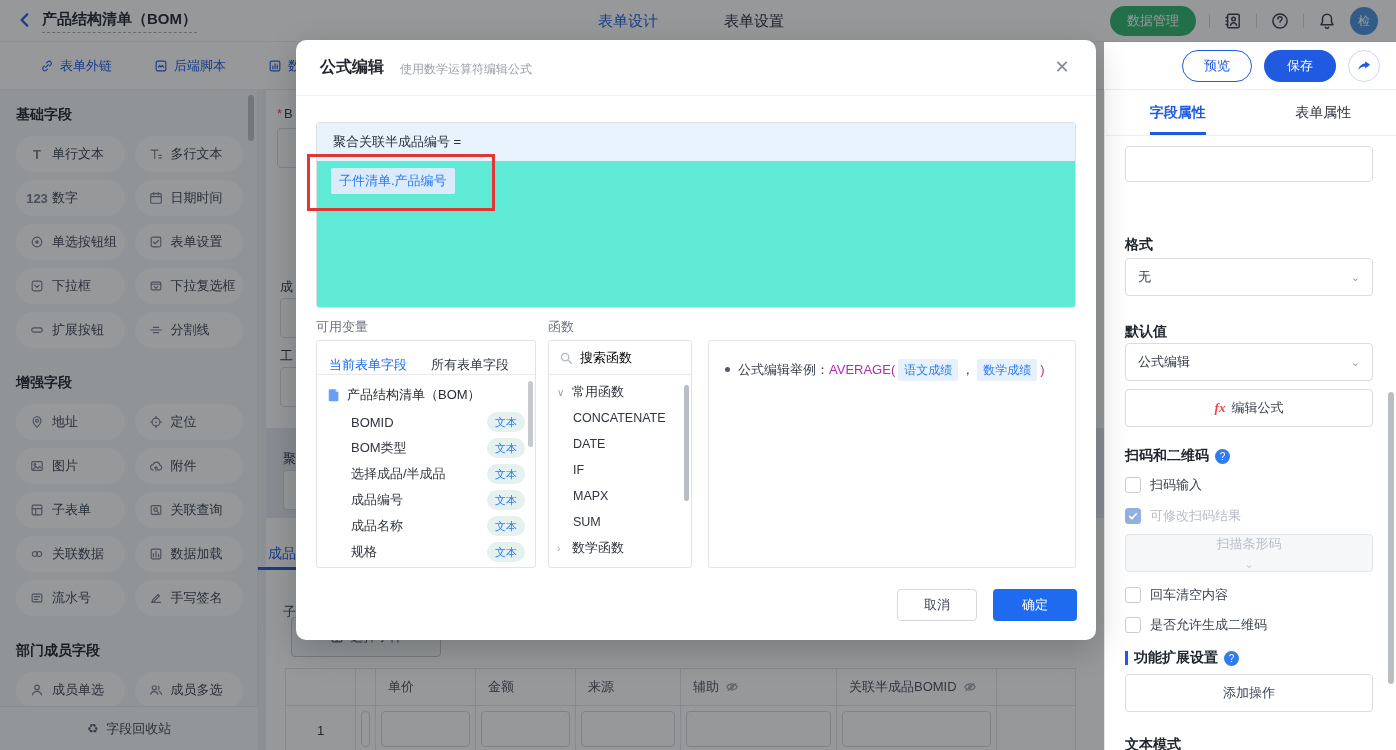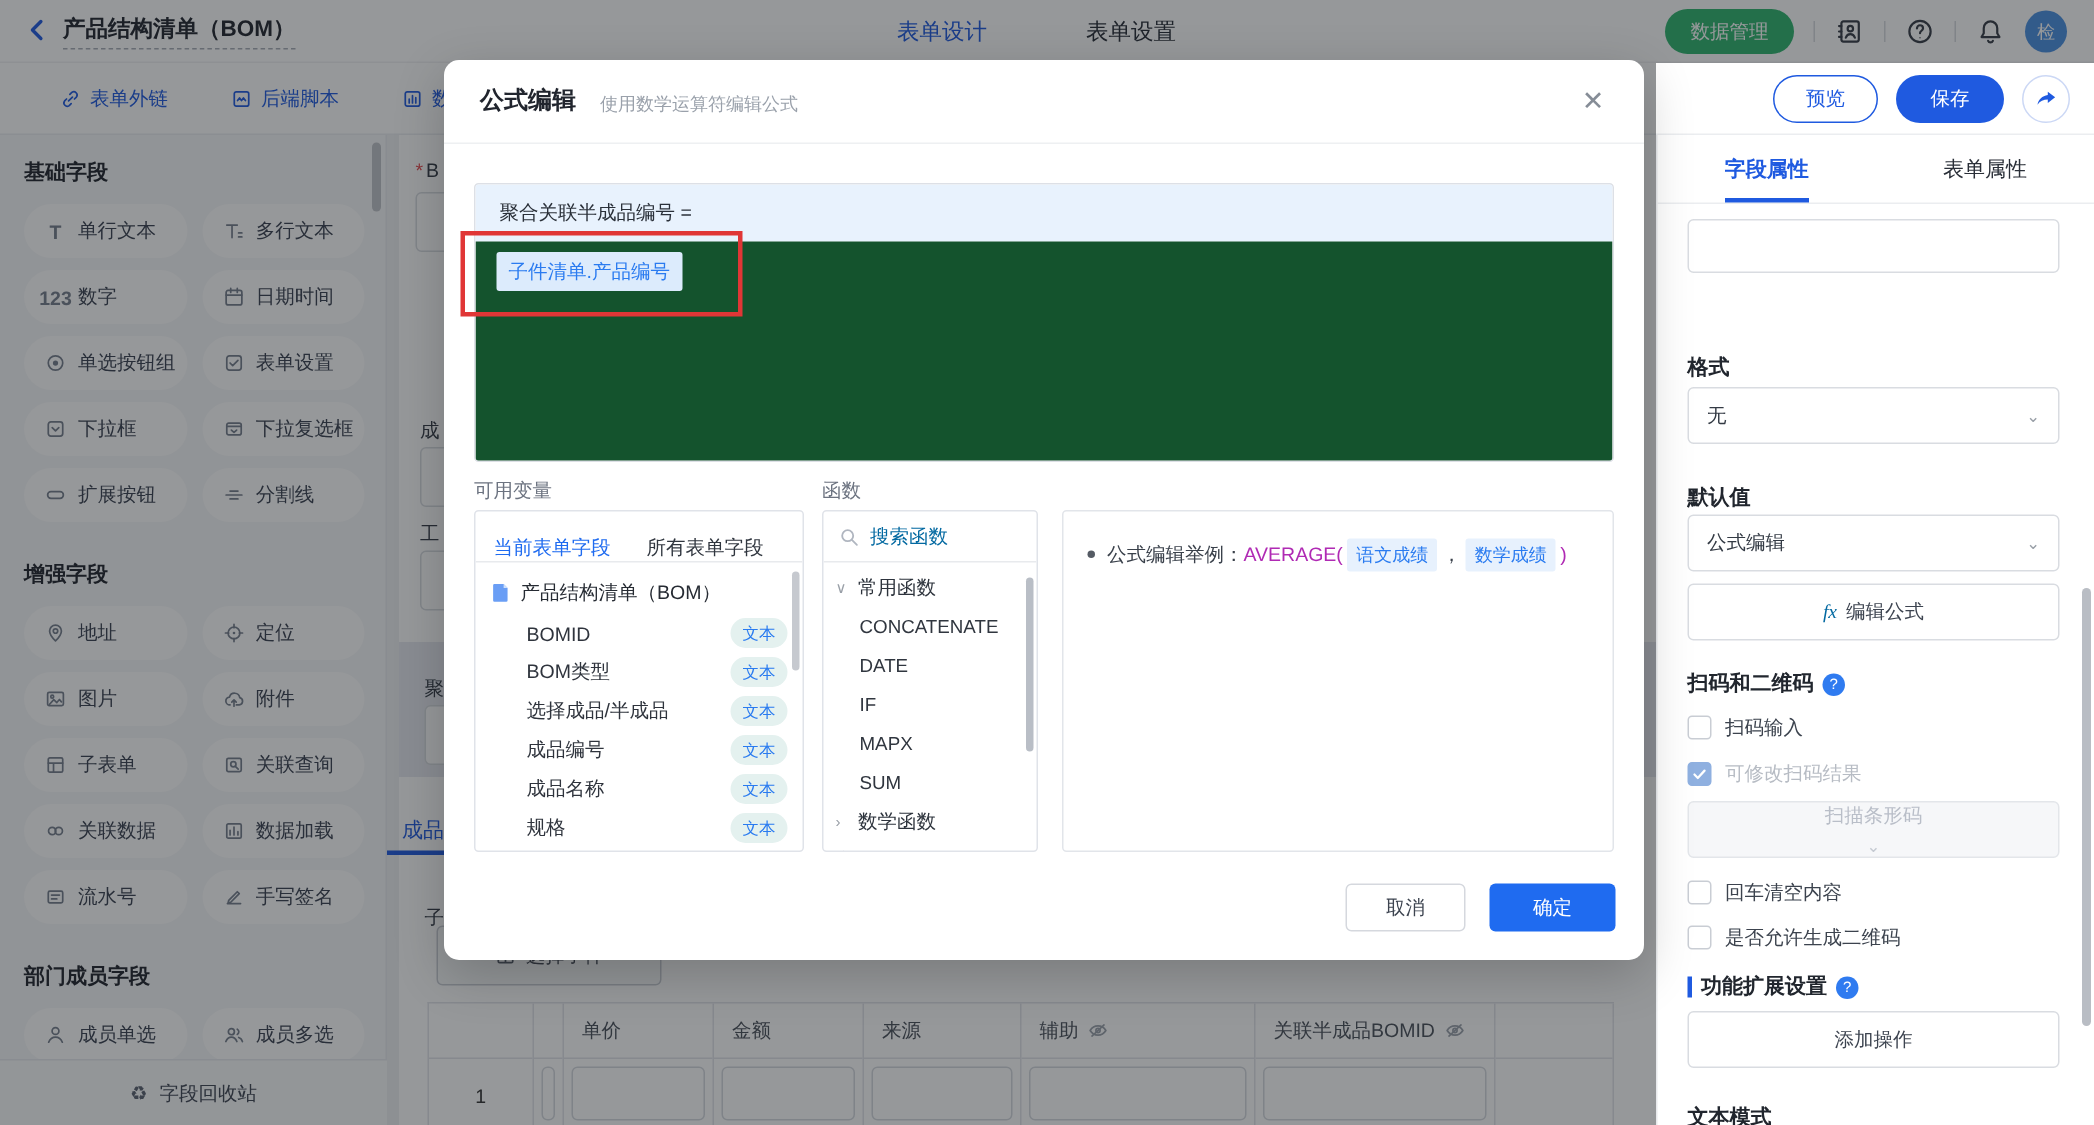--- a/index.html
+++ b/index.html
@@ -67,21 +67,21 @@
 .rp-tab.active{color:#1f5ae0;font-weight:600;position:relative;}
 .rp-tab.active::after{content:"";position:absolute;left:50%;transform:translateX(-50%);bottom:0;width:56px;height:3px;background:#1f5ae0;}
 .rp-body{position:relative;height:614px;}
 .rp-input{position:absolute;left:20px;top:10px;width:248px;height:36px;border:1px solid #d9dce1;border-radius:4px;background:#fff;}
 .rp-label{position:absolute;left:20px;font-size:14px;font-weight:700;color:#21262e;}
 .rp-select{position:absolute;left:20px;width:248px;height:38px;border:1px solid #d9dce1;border-radius:4px;background:#fff;display:flex;align-items:center;padding:0 12px;font-size:13px;color:#333a44;justify-content:space-between;cursor:pointer;}
 .rp-select .chev{color:#9aa0a8;font-size:11px;}
 .rp-select.disabled{background:#f6f7f9;border-color:#e3e6ea;color:#b9bec8;flex-direction:column;}
 .rp-select.disabled .chev{color:#c5cad2;}
 .rp-btn{position:absolute;left:20px;width:248px;height:38px;border:1px solid #d9dce1;border-radius:4px;background:#fff;display:flex;align-items:center;justify-content:center;gap:6px;font-size:13px;color:#3d4450;cursor:pointer;}
-.fxmark{font-style:italic;font-family:"Liberation Serif","DejaVu Serif",serif;color:#0369a1;font-size:13px;}
+.fxmark{font-style:italic;font-family:"Liberation Serif","DejaVu Serif",serif;color:#ef4444;font-size:13px;font-weight:bold;}
 .sec-head{position:absolute;left:20px;display:flex;align-items:center;gap:6px;font-size:14px;font-weight:700;color:#21262e;}
 .qmark{width:15px;height:15px;border-radius:50%;background:#2f7bf0;color:#fff;font-size:10px;display:flex;align-items:center;justify-content:center;font-weight:400;}
 .bluebar{width:3px;height:14px;background:#1f5ae0;display:inline-block;}
 .chk-row{position:absolute;left:20px;display:flex;align-items:center;gap:9px;font-size:13px;color:#3c434e;cursor:pointer;}
 .chk-box{width:16px;height:16px;border:1px solid #c9cdd4;border-radius:3px;background:#fff;display:flex;align-items:center;justify-content:center;}
 .chk-row.checked .chk-box{background:#8fb0e0;border-color:#8fb0e0;color:#fff;}
 .chk-row.disabled{color:#b7bcc4;}
 .rp-thumb{position:absolute;right:2px;top:256px;width:6px;height:292px;border-radius:3px;background:#b9bdc4;}
 
 
@@ -89,35 +89,35 @@
 .dim-main{position:absolute;left:0;top:42px;width:1104px;height:708px;background:rgba(23,26,32,0.45);z-index:40;}
 
 
 .modal{position:absolute;left:296px;top:40px;width:800px;height:600px;background:#fff;border-radius:10px;box-shadow:0 10px 34px rgba(0,0,0,0.2);z-index:60;}
 .m-header{position:relative;height:56px;border-bottom:1px solid #eef0f2;}
 .m-title{position:absolute;left:24px;top:17px;font-size:16px;font-weight:700;color:#21252e;}
 .m-sub{position:absolute;left:104px;top:21px;font-size:12px;color:#9aa1ab;}
 .m-close{position:absolute;right:22px;top:15px;width:24px;height:24px;color:#868d97;font-size:18px;display:flex;align-items:center;justify-content:center;cursor:pointer;}
 .editor{position:absolute;left:20px;top:82px;width:760px;height:186px;border:1px solid #dde0e6;border-radius:3px;overflow:hidden;}
 .editor-bar{height:38px;background:#e8f2fd;display:flex;align-items:center;padding-left:16px;font-size:13px;color:#2a3039;}
-.editor-body{position:relative;height:147px;background:#14532d;padding:7px 14px;}
+.editor-body{position:relative;height:147px;background:#5eead4;padding:7px 14px;}
 .ftag{display:inline-block;padding:4px 8px;background:#dcebfc;color:#2a7bf0;font-size:13px;border-radius:2px;cursor:pointer;}
 .red-annot{position:absolute;left:11px;top:114px;width:188px;height:57px;border:3px solid #e03636;z-index:70;pointer-events:none;}
 .m-sec-label{position:absolute;top:278px;font-size:13px;color:#6c7380;}
 .vpanel{position:absolute;left:20px;top:300px;width:220px;height:228px;border:1px solid #e0e3e9;border-radius:3px;overflow:hidden;background:#fff;}
 .vtabs{height:34px;border-bottom:1px solid #e8eaed;display:flex;align-items:flex-end;padding:0 12px;gap:24px;font-size:13px;}
 .vtab-active{color:#1f6bf0;cursor:pointer;}
 .vtab{color:#30363f;cursor:pointer;}
 .vtree{position:relative;padding-top:6px;}
 .vroot{display:flex;align-items:center;gap:6px;height:28px;padding-left:10px;font-size:13px;color:#262b33;white-space:nowrap;}
 .vitem{display:flex;align-items:center;height:26px;padding-left:34px;padding-right:10px;font-size:13px;color:#2f343d;cursor:pointer;}
 .vitem .vbadge{margin-left:auto;width:38px;height:20px;border-radius:10px;background:#e4f1ef;color:#2a7bf0;font-size:11px;display:flex;align-items:center;justify-content:center;}
 .vthumb{position:absolute;right:2px;top:40px;width:5px;height:66px;border-radius:3px;background:#c6c9cf;}
 .fpanel{position:absolute;left:252px;top:300px;width:144px;height:228px;border:1px solid #e0e3e9;border-radius:3px;overflow:hidden;background:#fff;}
-.fsearch{height:34px;border-bottom:1px solid #e8eaed;display:flex;align-items:center;gap:7px;padding:0 10px;color:#0369a1;font-size:13px;}
+.fsearch{height:34px;border-bottom:1px solid #e8eaed;display:flex;align-items:center;gap:7px;padding:0 10px;color:#000000;font-size:13px;}
 .fsearch .sic{color:#b0b6c0;display:flex;}
 .flist{position:relative;padding-top:4px;}
 .fgroup{display:flex;align-items:center;gap:5px;height:26px;padding-left:8px;font-size:13px;color:#2d333c;cursor:pointer;}
 .fgroup .gchev{color:#9aa0a8;font-size:10px;width:10px;display:inline-block;}
 .fitem{height:26px;display:flex;align-items:center;padding-left:24px;font-size:12.5px;color:#30363f;cursor:pointer;}
 .fthumb{position:absolute;right:2px;top:44px;width:5px;height:116px;border-radius:3px;background:#b9bec6;}
 .tpanel{position:absolute;left:412px;top:300px;width:368px;height:228px;border:1px solid #e2e5ea;border-radius:3px;background:#fff;padding:18px 16px;}
 .tip-row{display:flex;gap:8px;font-size:13px;color:#3a414b;line-height:20px;margin-bottom:14px;align-items:flex-start;}
 .tip-dot{width:5px;height:5px;border-radius:50%;background:#555b64;margin-top:8px;flex:none;}
 .tip-fn{color:#b02ab4;}

